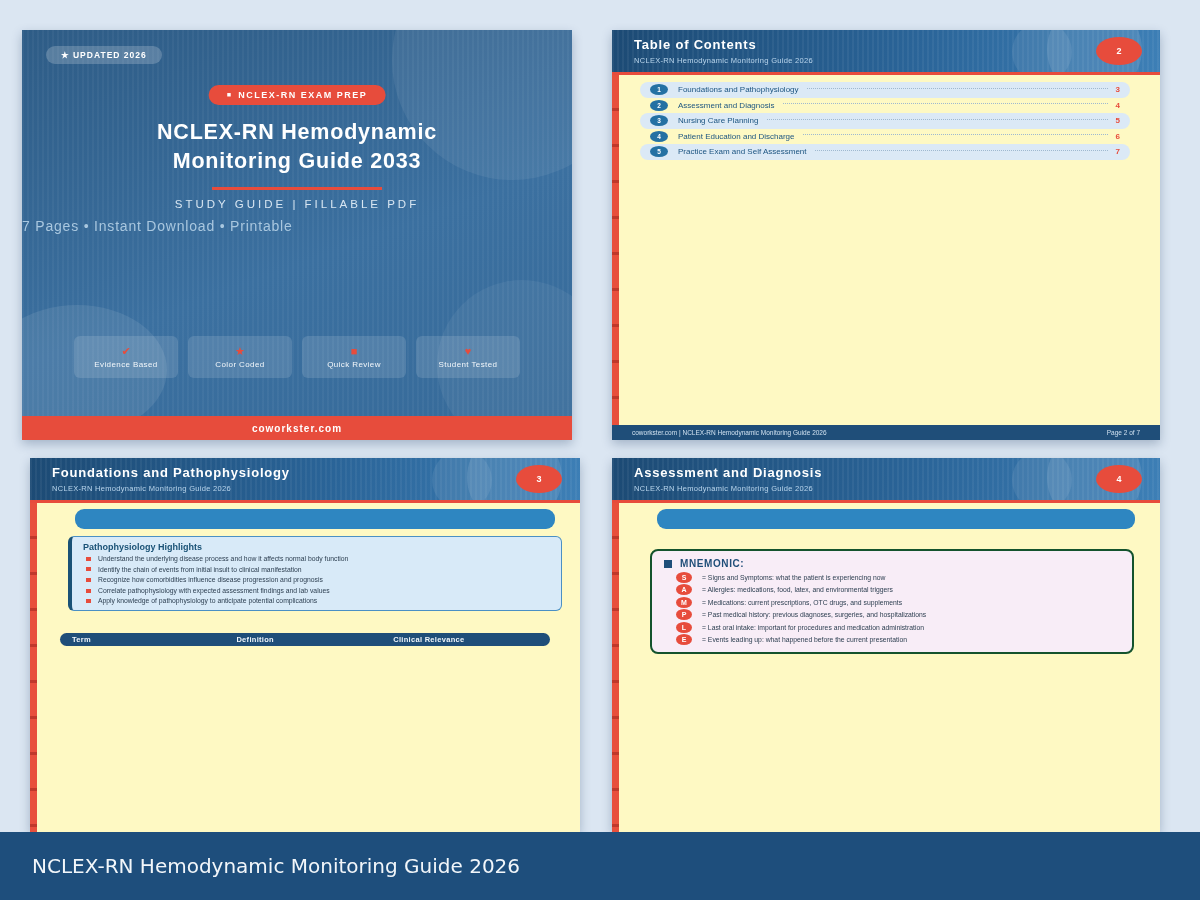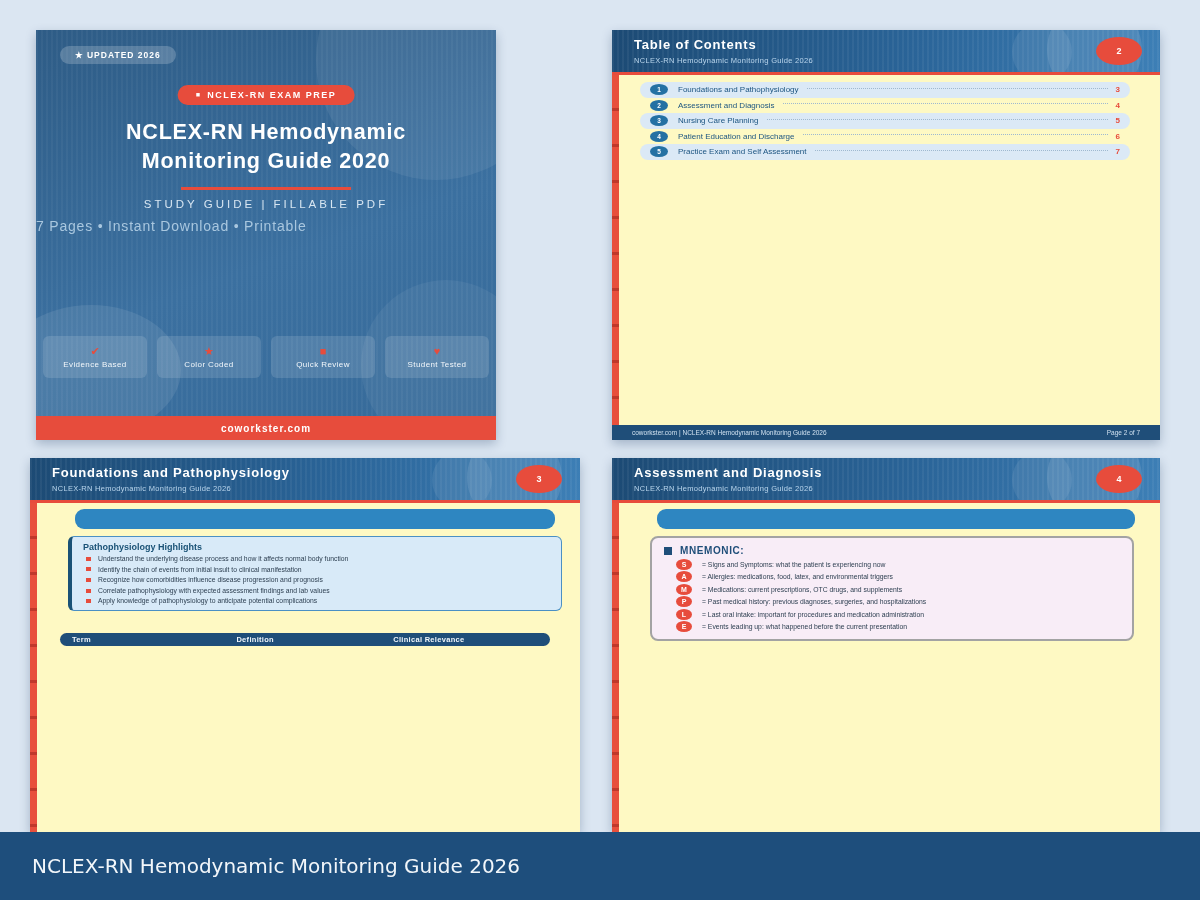--- a/index.html
+++ b/index.html
@@ -11,21 +11,21 @@
     overflow:hidden;
   }
   .page {
     position:absolute;
     box-shadow:0 4px 10px rgba(20,50,90,0.28);
     overflow:hidden;
   }
 
   
   .cover {
-    left:36px; top:30px; width:460px; height:410px;
+    left:22px; top:30px; width:550px; height:410px;
     background-image:
       repeating-linear-gradient(90deg, rgba(255,255,255,0.04) 0 2px, rgba(0,0,0,0) 2px 5px),
       linear-gradient(160deg,#2e5c86 0%,#3b70a0 55%,#366a99 100%);
     color:#fff;
   }
   .deco { position:absolute; border-radius:50%; background:rgba(255,255,255,0.07); }
   .cover .deco1 { width:240px; height:240px; right:-60px; top:-90px; }
   .cover .deco2 { width:180px; height:130px; left:-35px; top:275px; background:rgba(255,255,255,0.09); }
   .cover .deco3 { width:170px; height:170px; right:-35px; bottom:-10px; background:rgba(255,255,255,0.06); }
   .updated-badge {
@@ -143,23 +143,23 @@
   .hl-text { font-size:6.8px; color:#2c3e50; white-space:nowrap; }
   .tbl-head {
     position:relative; margin:22px 30px 0 30px; height:13px;
     background:#1f4e79; border-radius:7px;
   }
   .tbl-col { position:absolute; top:0; height:13px; display:flex; align-items:center;
     font-size:7.5px; font-weight:bold; color:#f0f6fb; letter-spacing:0.3px; }
   .tbl-col.c0 { left:12px; } .tbl-col.c1 { left:36%; } .tbl-col.c2 { left:68%; }
 
   .mn-box {
-    margin:7px 26px 0 38px;
+    margin:20px 26px 0 38px;
     background:#f8edf7;
-    border:2px solid #a3a3a3; border-radius:8px;
+    border:2px solid #14532d; border-radius:8px;
     padding:7px 12px 7px 12px;
   }
   .mn-title { display:flex; align-items:center; margin-bottom:3px; }
   .mn-title-sq { width:8px; height:8px; background:#1f4e79; margin-right:8px; }
   .mn-title-text { font-size:10px; font-weight:bold; letter-spacing:0.6px; color:#1f4e79; }
   .mn-row { display:flex; align-items:center; margin-top:2.5px; height:10px; }
   .mn-letter {
     width:16px; height:11px; border-radius:50%; background:#e74c3c;
     color:#fff; font-size:7px; font-weight:bold;
     display:flex; align-items:center; justify-content:center;
@@ -181,21 +181,21 @@
 <body>
 
 <div class="page cover">
   <span class="deco deco1"></span>
   <span class="deco deco2"></span>
   <span class="deco deco3"></span>
   <div class="updated-badge">★ UPDATED 2026</div>
   <div class="category-pill"><span class="sq">■</span><span>NCLEX-RN EXAM PREP</span></div>
   <div class="cover-title">
     <div>NCLEX-RN Hemodynamic</div>
-    <div>Monitoring Guide 2020</div>
+    <div>Monitoring Guide 2033</div>
   </div>
   <div class="cover-divider"></div>
   <div class="cover-format">STUDY GUIDE  |  FILLABLE PDF</div>
   <div class="cover-meta">7 Pages  •  Instant Download  •  Printable</div>
   <div class="features">
     <div class="feature">
       <span class="f-icon">✔</span>
       <span class="f-label">Evidence Based</span>
     </div>
     <div class="feature">

